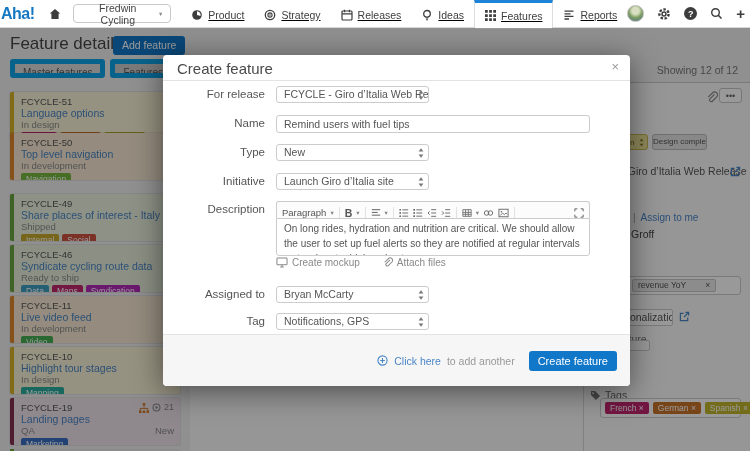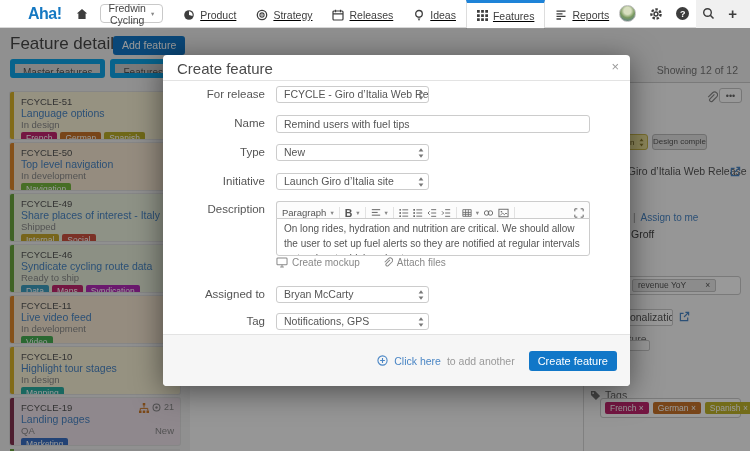--- a/index.html
+++ b/index.html
@@ -8,23 +8,23 @@
     position:relative; overflow:hidden;
     background:#f0f0f0;
     font-family:"Liberation Sans", sans-serif;
     -webkit-font-smoothing:antialiased;
   }
   .abs { position:absolute; }
   svg { display:block; }
 
   
   .topnav {
-    position:absolute; left:0; top:0; width:696px; height:28px;
+    position:absolute; left:0; top:0; width:750px; height:28px;
     background:#fff; border-bottom:1px solid #d8d8d8;
-    display:flex; align-items:center; padding:0 28px; z-index:10;
+    display:flex; align-items:center; padding:0 1px; z-index:10;
   }
   .logo { font-size:16px; font-weight:800; color:#1578c2; letter-spacing:-0.5px; margin-right:14px; cursor:pointer; }
   .nav-home { color:#3d3d3d; margin-right:12px; display:flex; align-items:center; }
   .workspace {
     display:flex; align-items:center; gap:5px; height:19px;
     border:1px solid #c9c9c9; border-radius:4px; background:#fff;
     font-size:10.5px; color:#444; padding:0 8px; margin-right:10px;
     font-family:inherit;
   }
   .tabs { display:flex; align-items:stretch; height:28px;text-decoration:underline; }
@@ -289,21 +289,21 @@
     <div class="c-status">
         <span>In design</span>
       </div>
     <div class="c-tags">
       <span class="pill" style="background-color: rgb(194, 37, 110);">French</span>
       <span class="pill" style="background-color: rgb(200, 116, 42);">German</span>
       <span class="pill" style="background-color: rgb(185, 173, 40);">Spanish</span>
     </div>
   </div>
 
-  <div class="card" style="top: 115px; background-color: rgb(248, 234, 212); border-left-color: rgb(224, 136, 42);">
+  <div class="card" style="top: 105px; background-color: rgb(248, 234, 212); border-left-color: rgb(224, 136, 42);">
     <div class="c-head">
         <span>FCYCLE-50</span>
       <span class="c-icons">
           <svg width="10" height="10" viewBox="0 0 12 12" style="color: rgb(205, 122, 40);">
             <path d="M6 3v2.5M1.5 9V6.5h9V9" stroke="currentColor" fill="none" stroke-width="1.2"></path>
             <rect x="4.5" y="0" width="3" height="3" fill="currentColor"></rect>
             <rect x="0" y="9" width="3" height="3" fill="currentColor"></rect>
             <rect x="4.5" y="9" width="3" height="3" fill="currentColor"></rect>
             <rect x="9" y="9" width="3" height="3" fill="currentColor"></rect>
           </svg>

